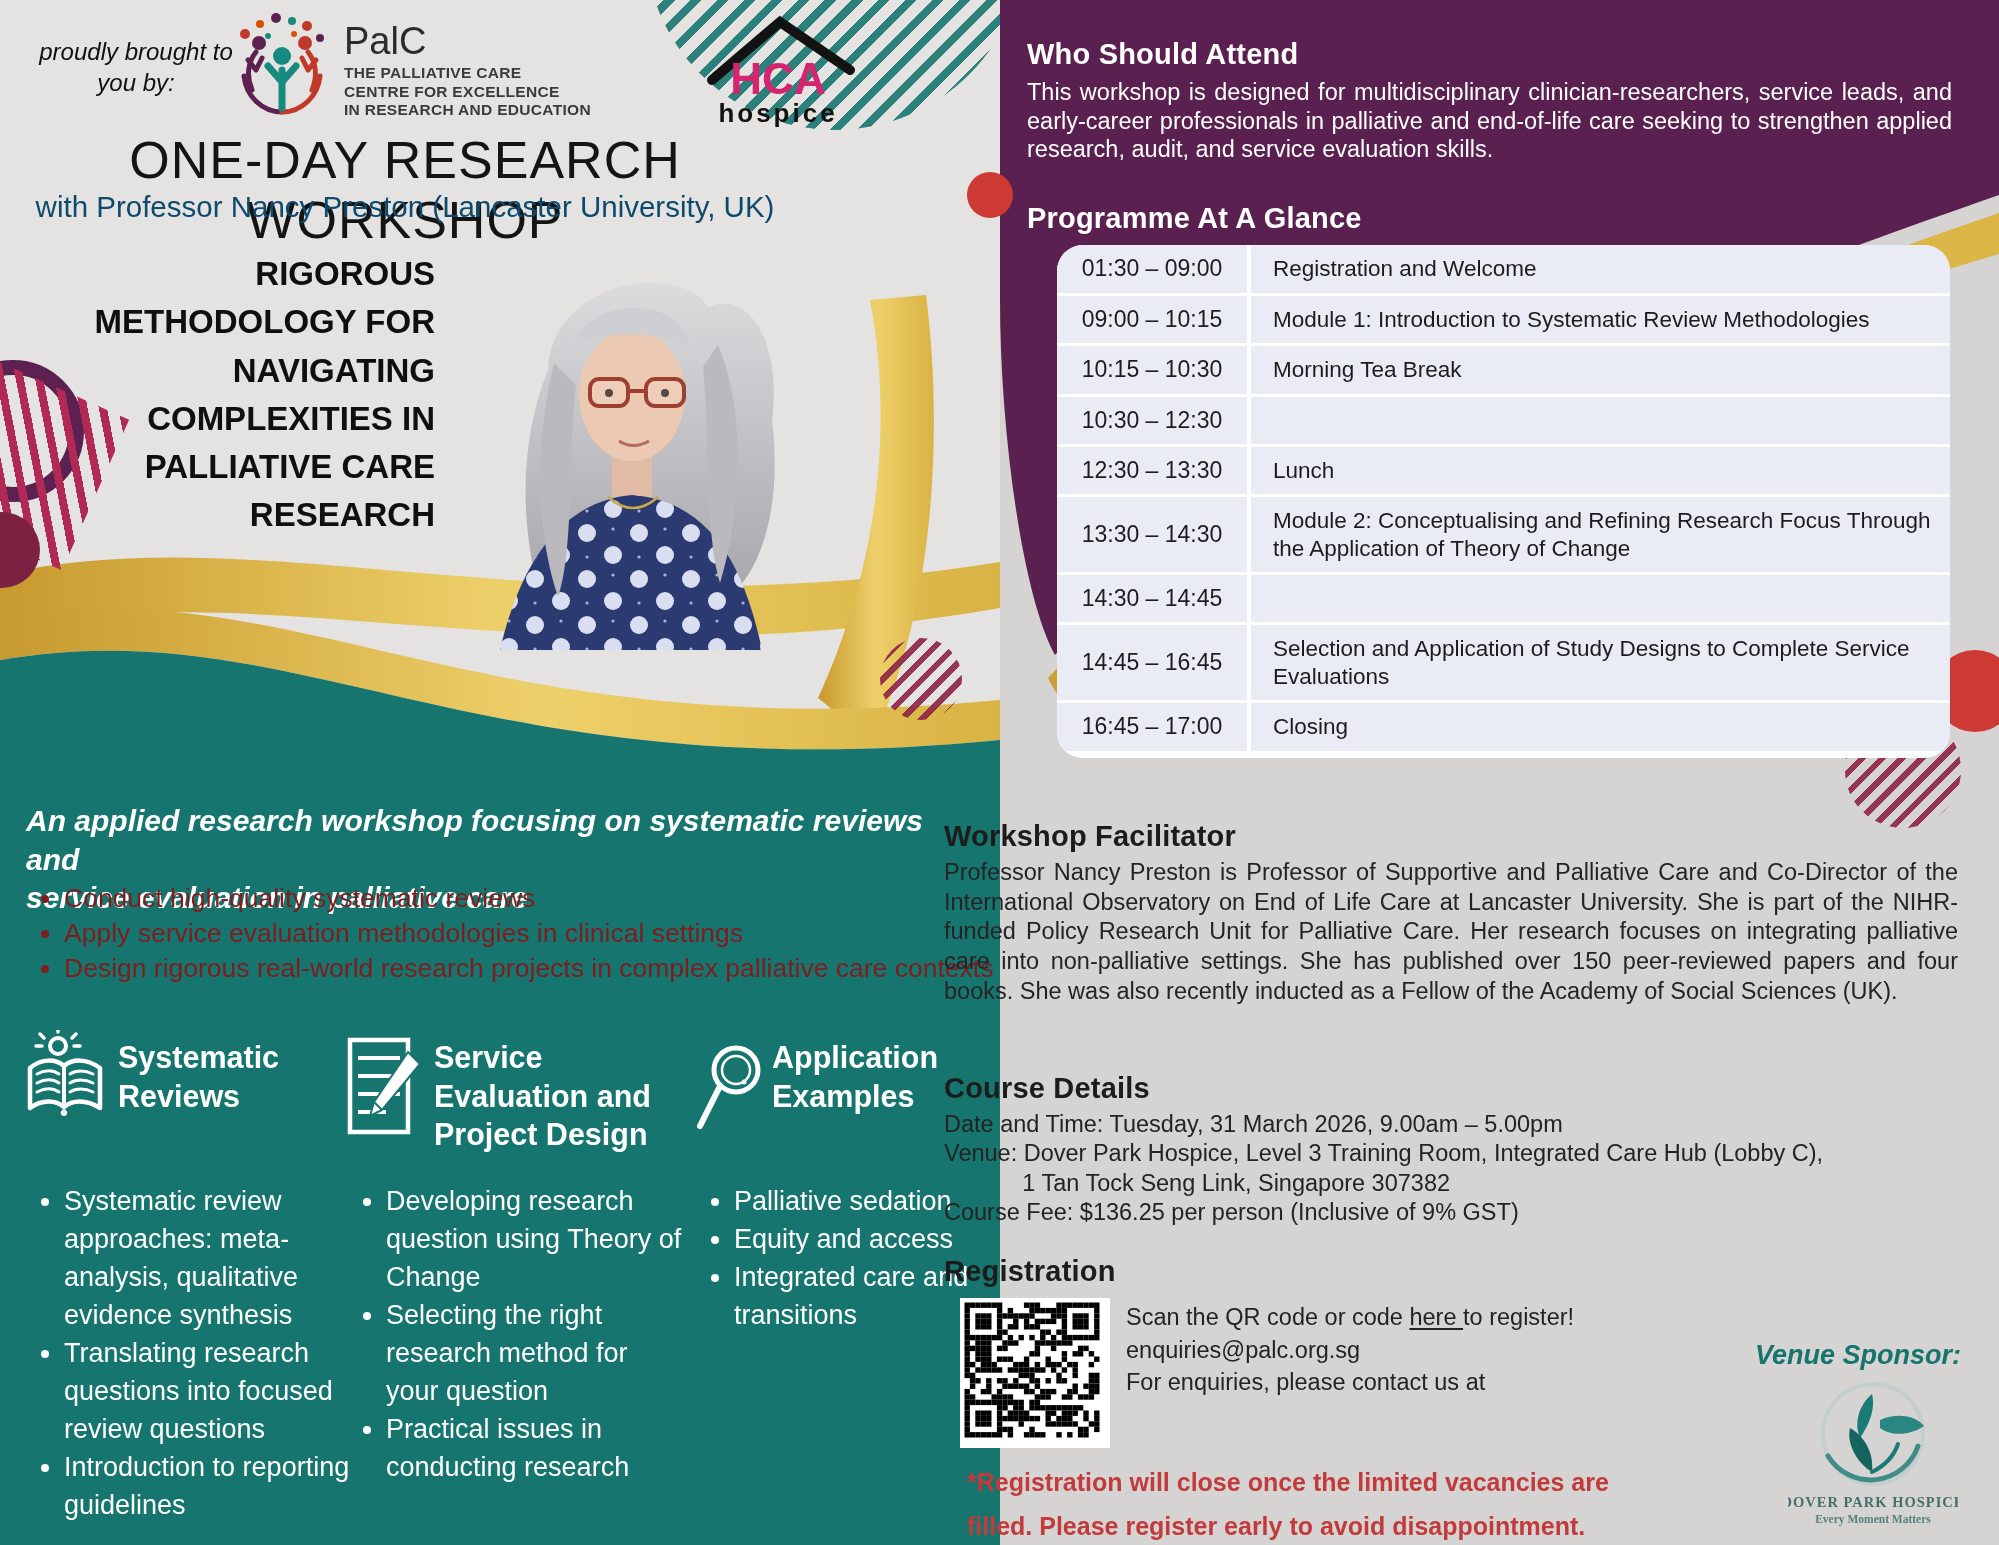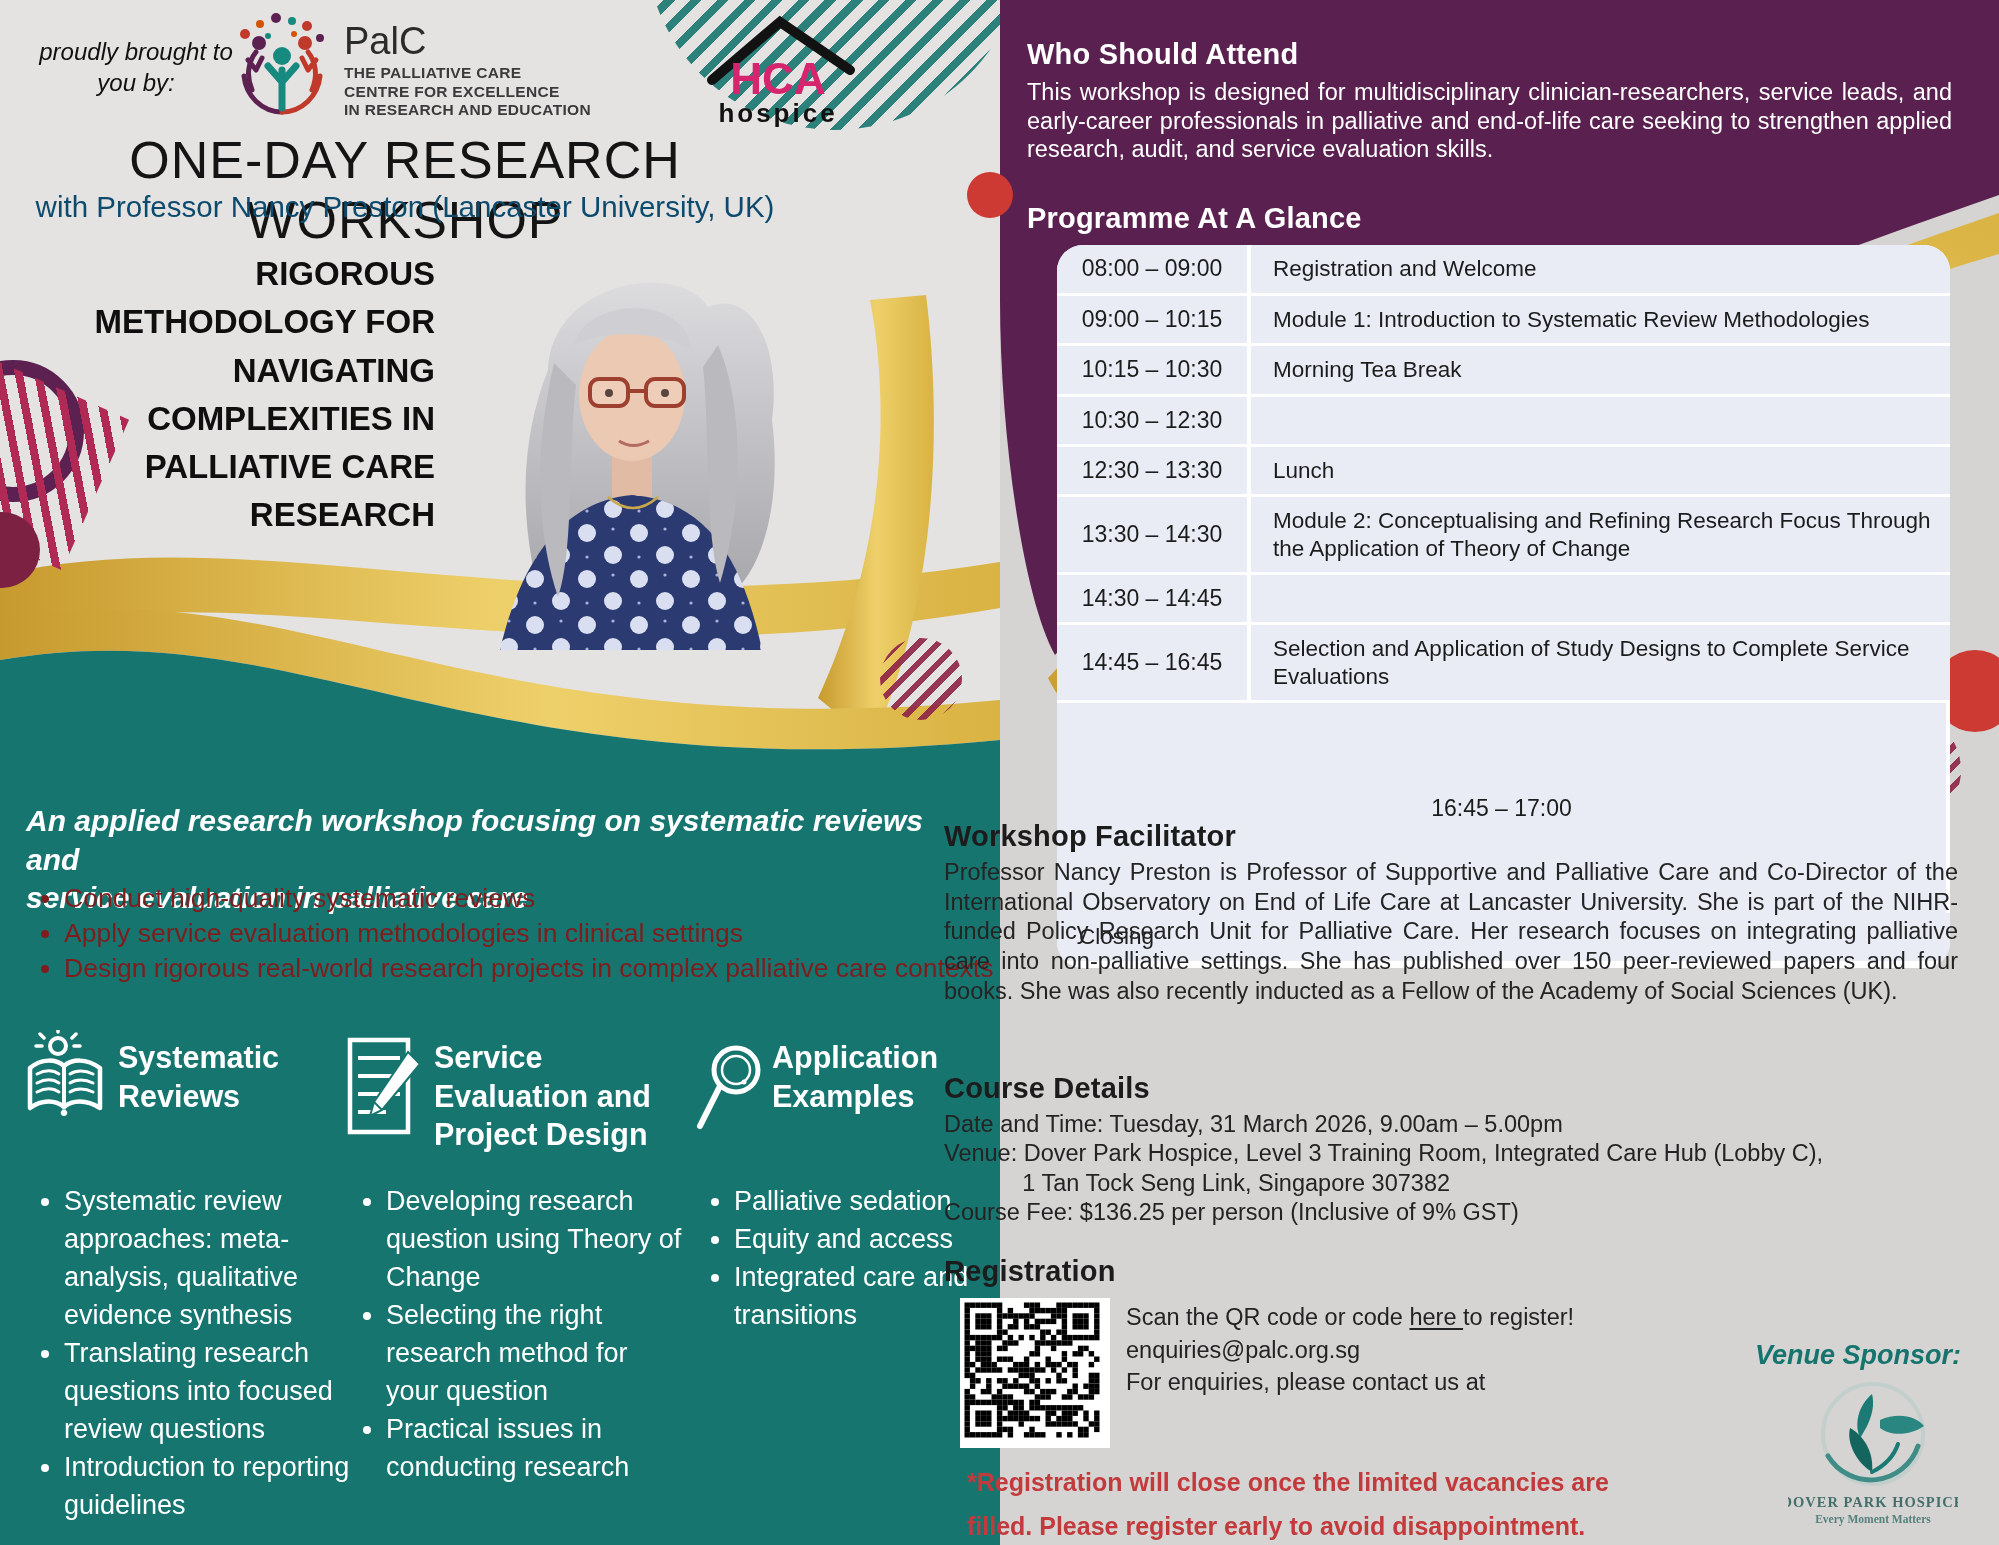--- a/index.html
+++ b/index.html
@@ -12,21 +12,21 @@
   
   .stripe-circle{border-radius:50%;}
   .stripes-teal{background:repeating-linear-gradient(135deg,rgba(24,118,112,.9) 0 8px,rgba(0,0,0,0) 8px 19px);}
   .stripes-maroon{background:repeating-linear-gradient(135deg,rgba(142,35,70,.9) 0 6px,rgba(0,0,0,0) 6px 14px);}
   .stripes-bar{background:repeating-linear-gradient(55deg,#b02a55 0 8px,rgba(0,0,0,0) 8px 19px);}
   
   .h-right{font-size:29px;font-weight:bold;letter-spacing:.2px;}
   .white{color:#ffffff;} .dark{color:#1c1c1c;}
   .body-j{font-size:23.5px;line-height:28.6px;text-align:justify;}
   .prog-row{display:flex;background:#e9ecf5;margin-bottom:3px;color:#1c1c1c;}
-  .prog-row:last-child{margin-bottom:7px;flex-direction:column;}
+  .prog-row:last-child{margin-bottom:7px;}
   .prog-time{flex:0 0 190px;display:flex;align-items:center;justify-content:center;
              border-right:4px solid #fff;font-size:23px;padding:10px 0;}
   .prog-activity{flex:1;display:flex;align-items:center;font-size:22.5px;line-height:27.5px;
              padding:10px 10px 10px 22px;}
   .bullets{margin:0;padding-left:34px;color:#7f1d1d;}
   .bullets li{margin-bottom:2px;}
   .track-title{font-size:30.5px;font-weight:bold;line-height:38.5px;color:#fff;}
   .track-bullets{margin:0;padding-left:36px;color:#fff;font-size:27px;line-height:38px;}
   .cd-lines{font-size:23.5px;line-height:29.3px;color:#232323;white-space:pre-wrap;}
   .reg-lines{font-size:23.5px;line-height:32.5px;color:#232323;}
@@ -213,21 +213,21 @@
       </ul>
   </div>
 
   <div class="abs h-right white" style="left:1027px;top:38px;">Who Should Attend</div>
   <div class="abs body-j white" style="left:1027px;top:78px;width:925px;">This workshop is designed for multidisciplinary clinician-researchers, service leads, and early-career professionals in palliative and end-of-life care seeking to strengthen applied research, audit, and service evaluation skills.</div>
 
   <div class="abs h-right white" style="left:1027px;top:202px;">Programme At A Glance</div>
 
   <div class="abs" style="left:1057px;top:245px;width:893px;background:#ffffff;border-radius:26px;overflow:hidden;">
       <div class="prog-row">
-        <div class="prog-time">08:00 – 09:00</div>
+        <div class="prog-time">01:30 – 09:00</div>
         <div class="prog-activity">Registration and Welcome</div>
       </div>
       <div class="prog-row">
         <div class="prog-time">09:00 – 10:15</div>
         <div class="prog-activity">Module 1: Introduction to Systematic Review Methodologies</div>
       </div>
       <div class="prog-row">
         <div class="prog-time">10:15 – 10:30</div>
         <div class="prog-activity">Morning Tea Break</div>
       </div>

